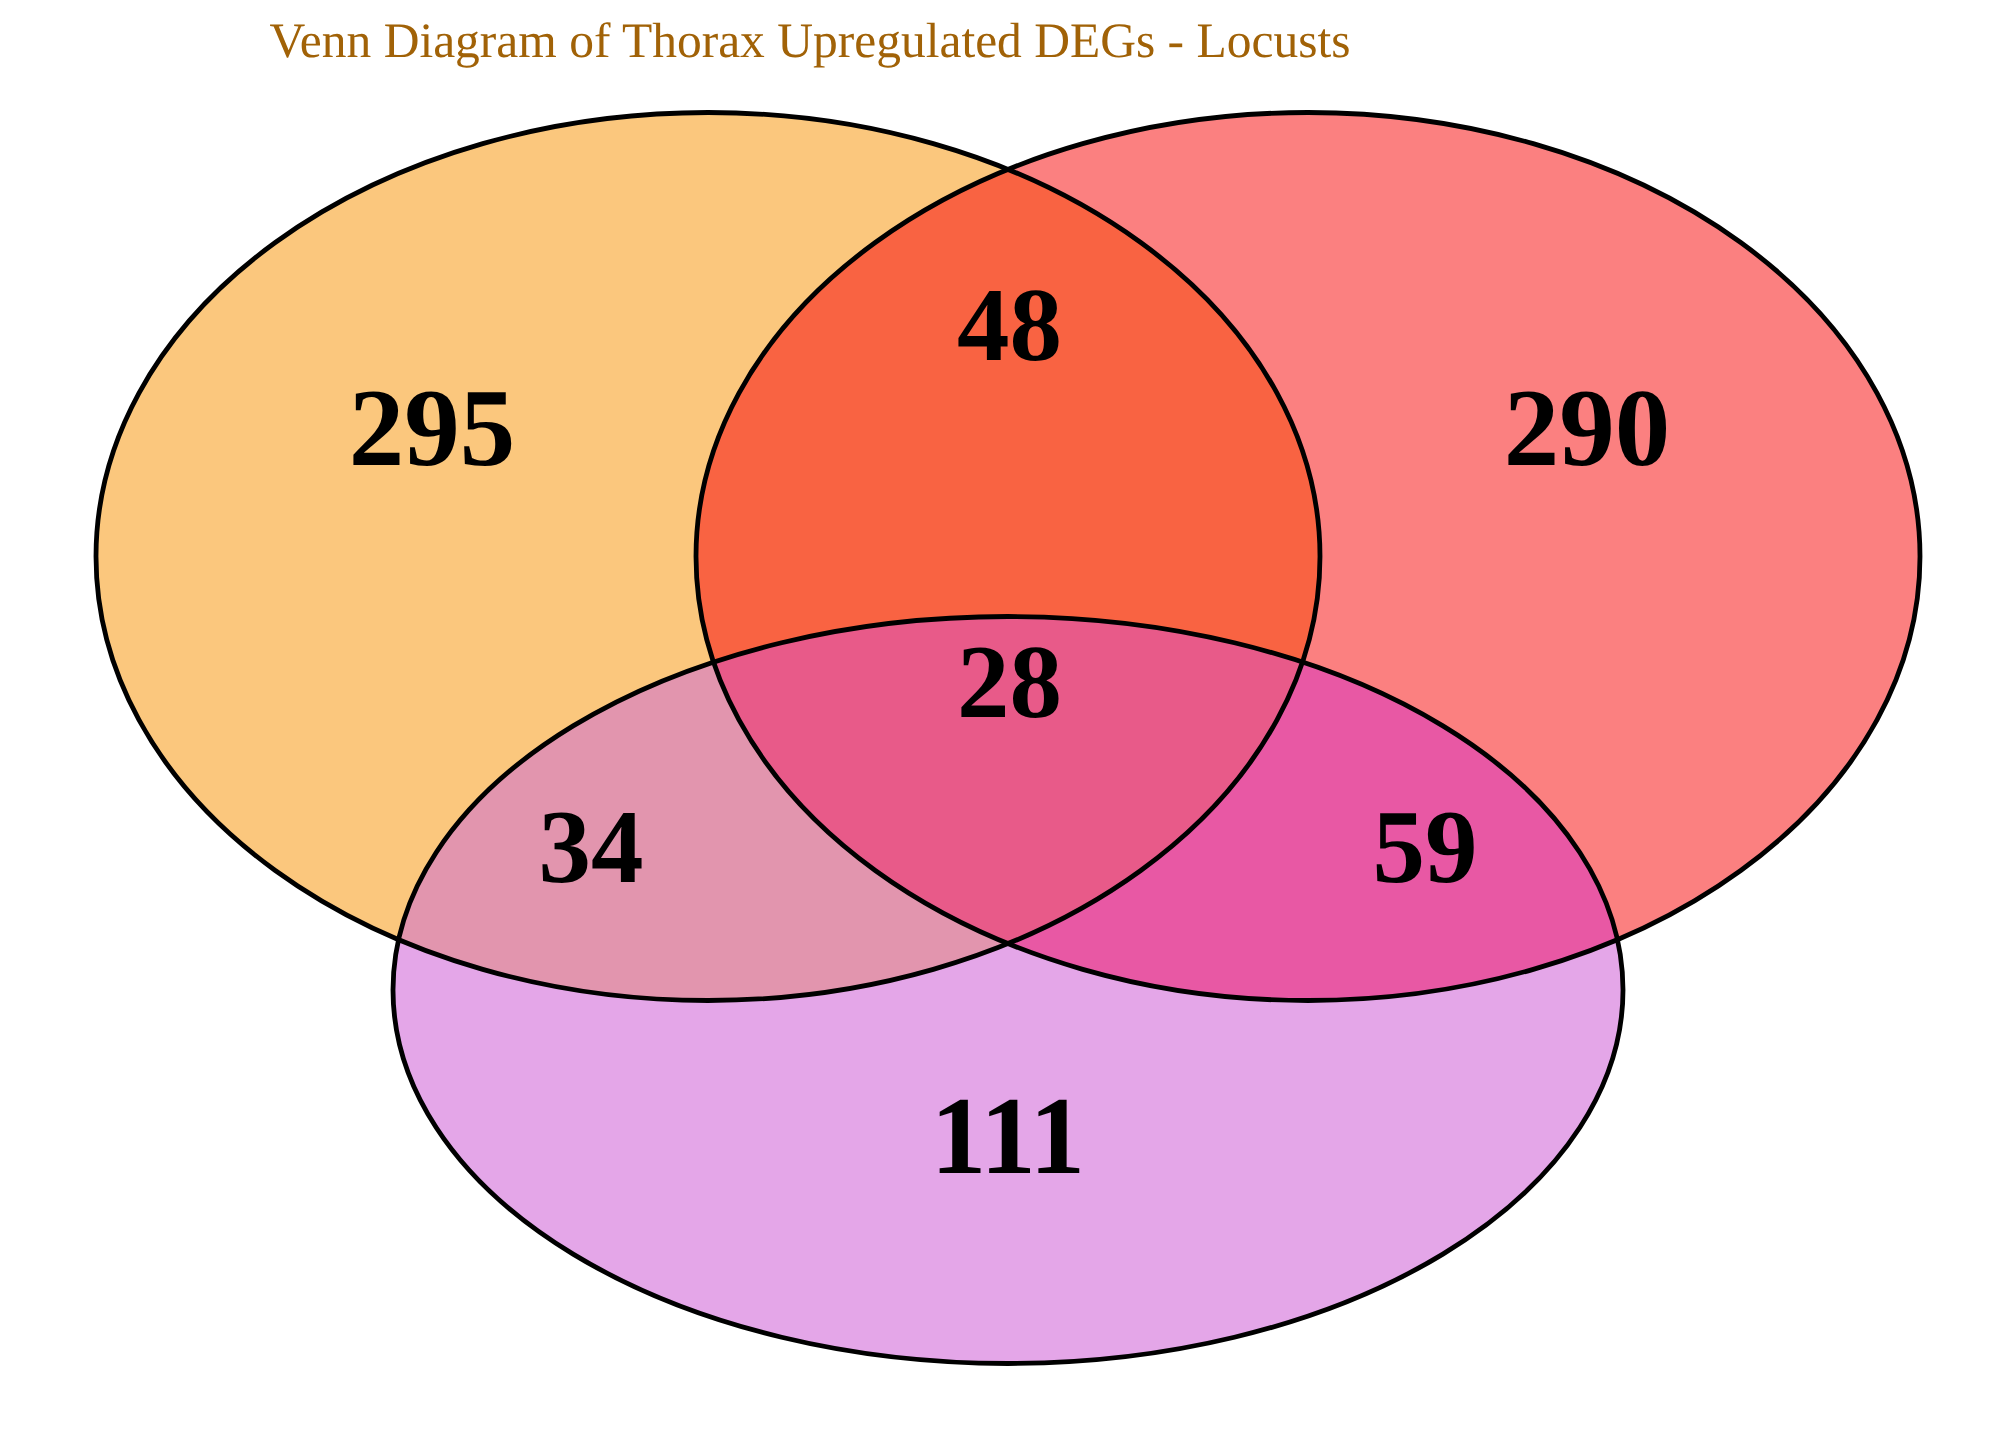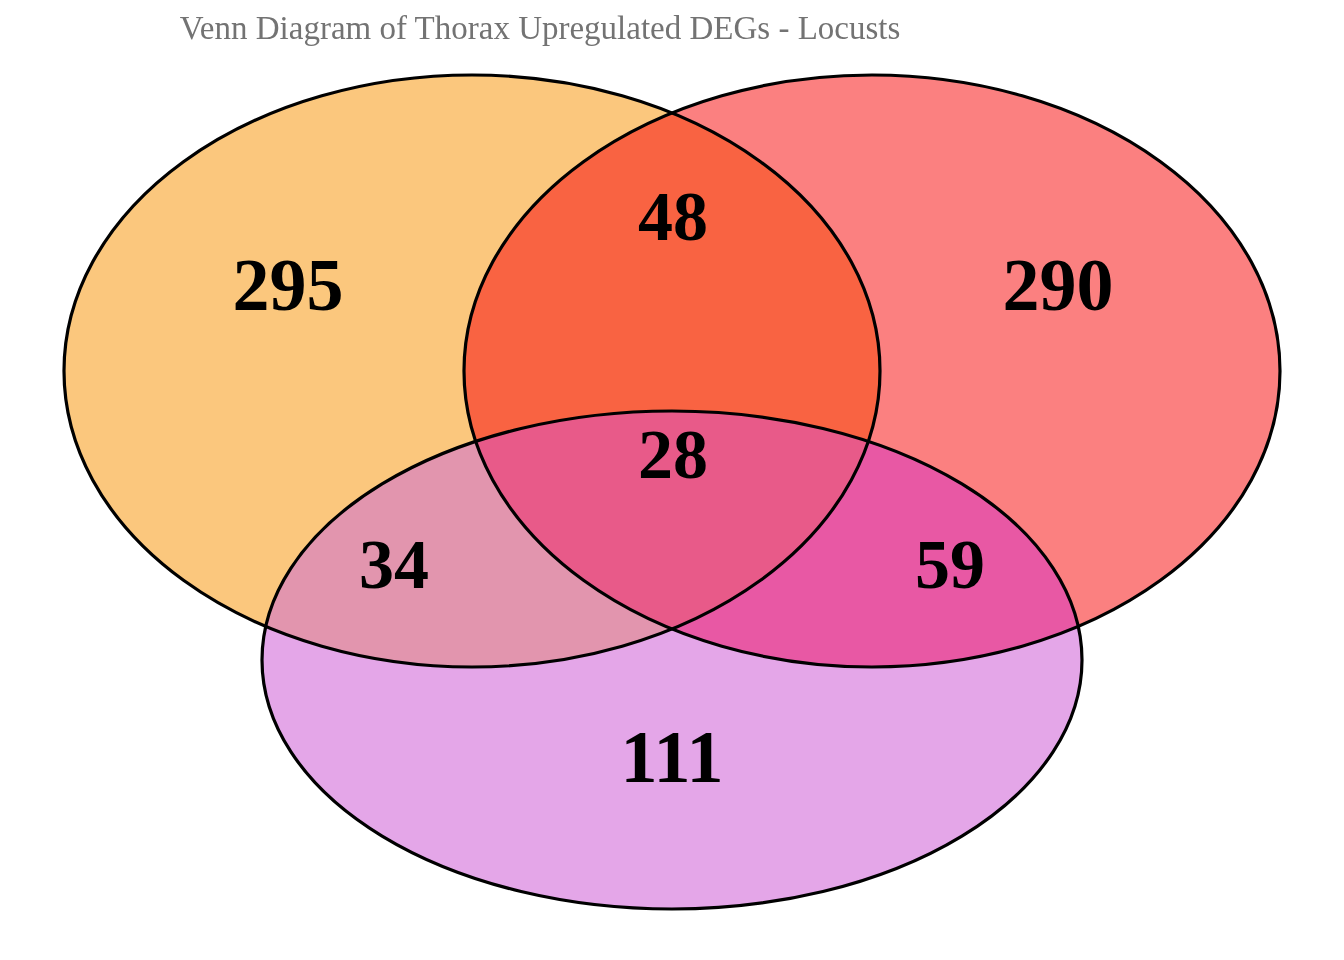--- a/index.html
+++ b/index.html
@@ -21,21 +21,21 @@
   }
   #venn-title {
     position: absolute;
     top: 10px;
     left: 0;
     width: 1080px;
     text-align: center;
     font-family: "Liberation Serif", "DejaVu Serif", serif;
     font-size: 33px;
     font-weight: 400;
-    color: #737373;
+    color: #a16207;
     letter-spacing: 0px;
     white-space: nowrap;
   }
   #venn-canvas {
     position: absolute;
     top: 0;
     left: 0;
     width: 1344px;
     height: 960px;
   }

